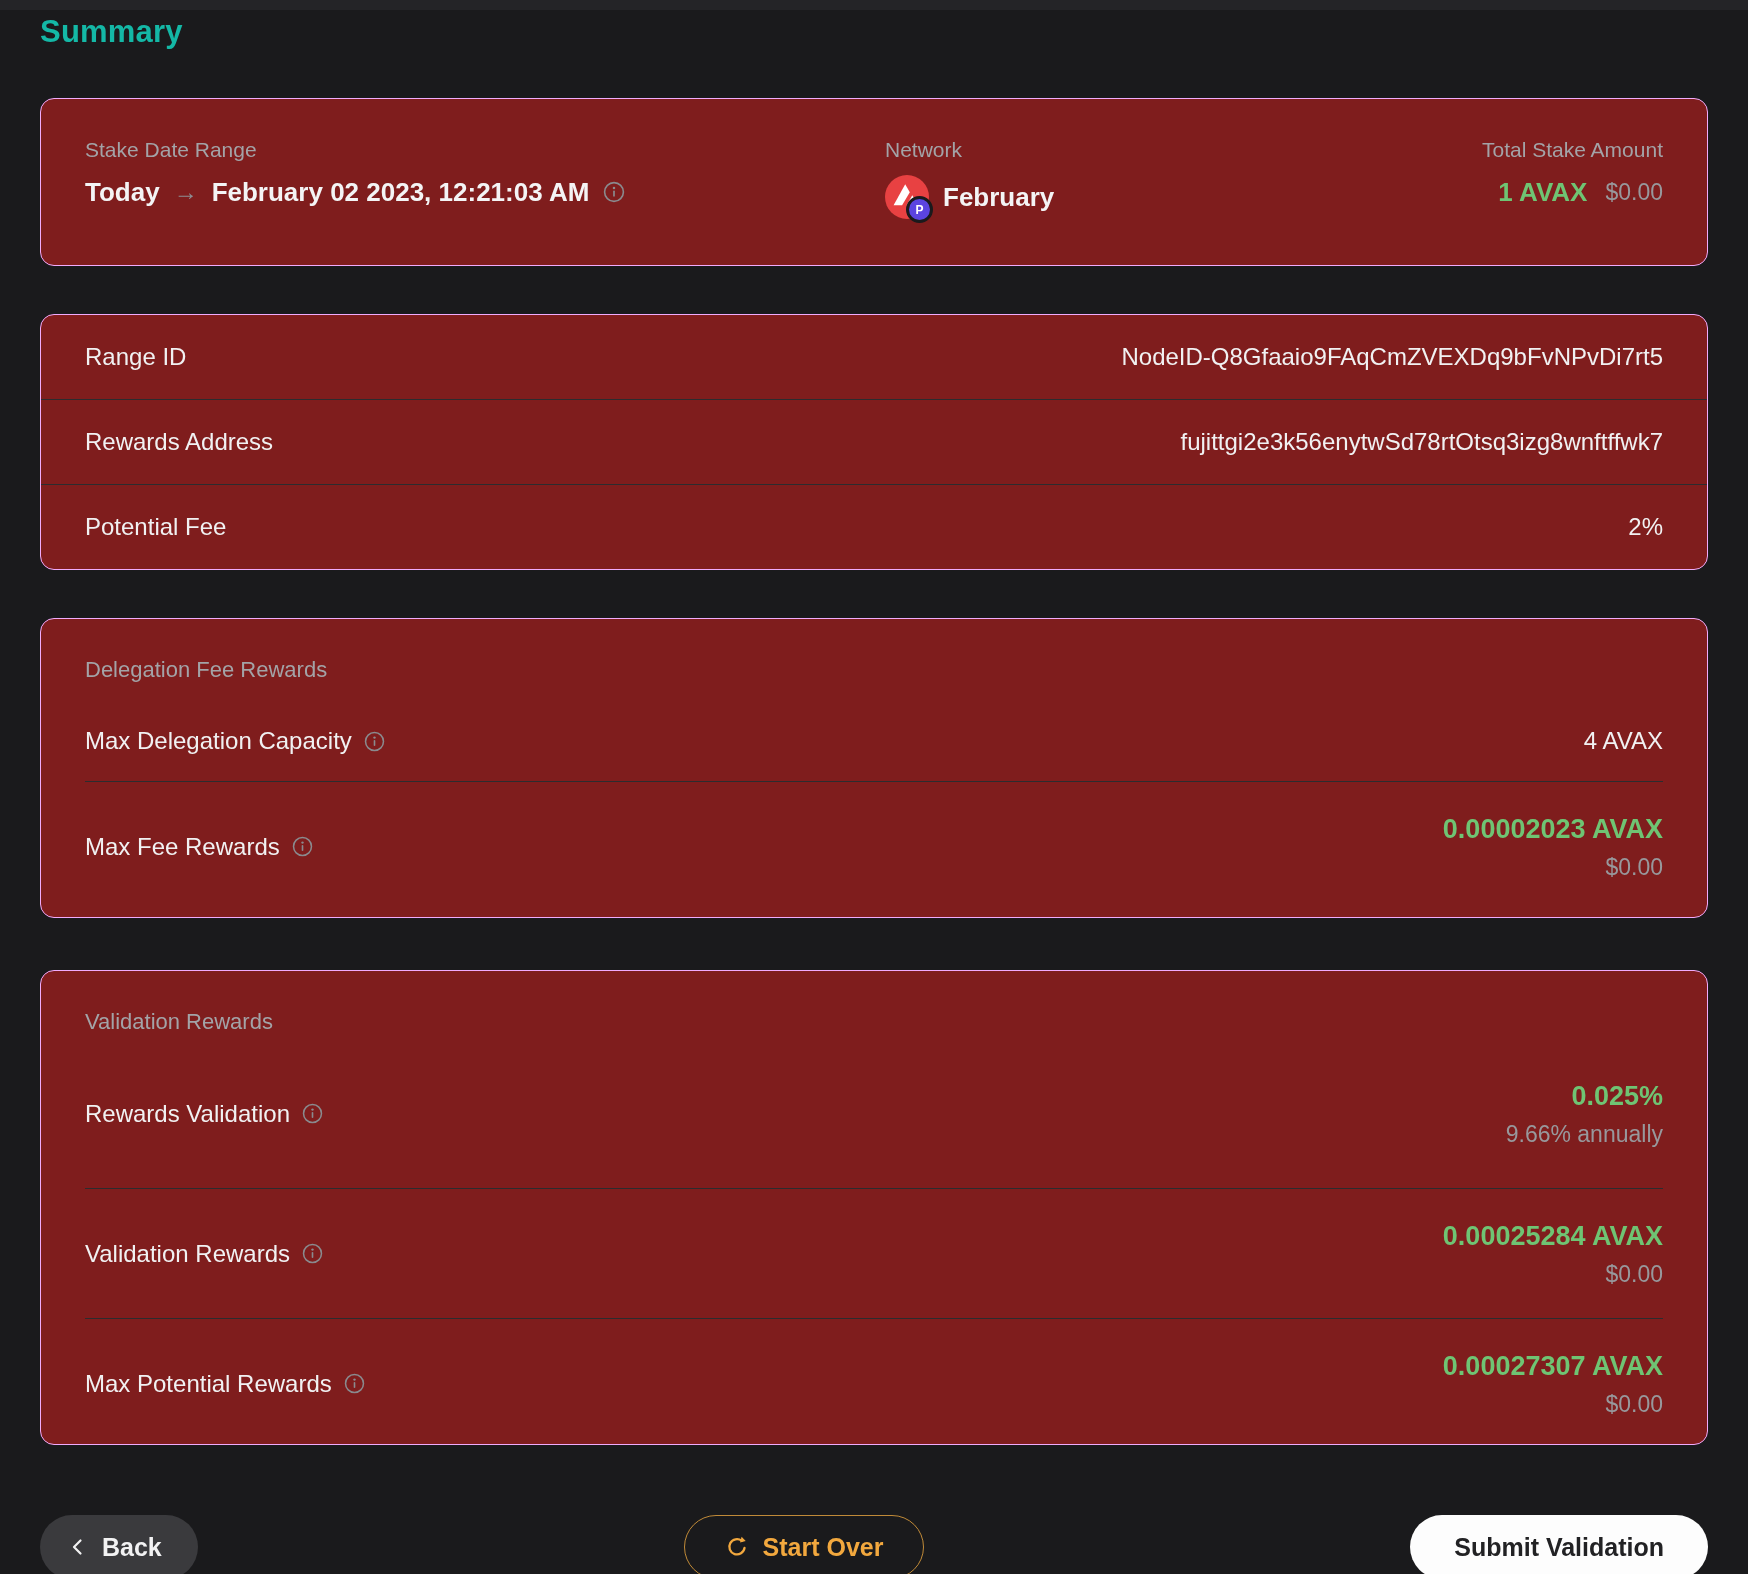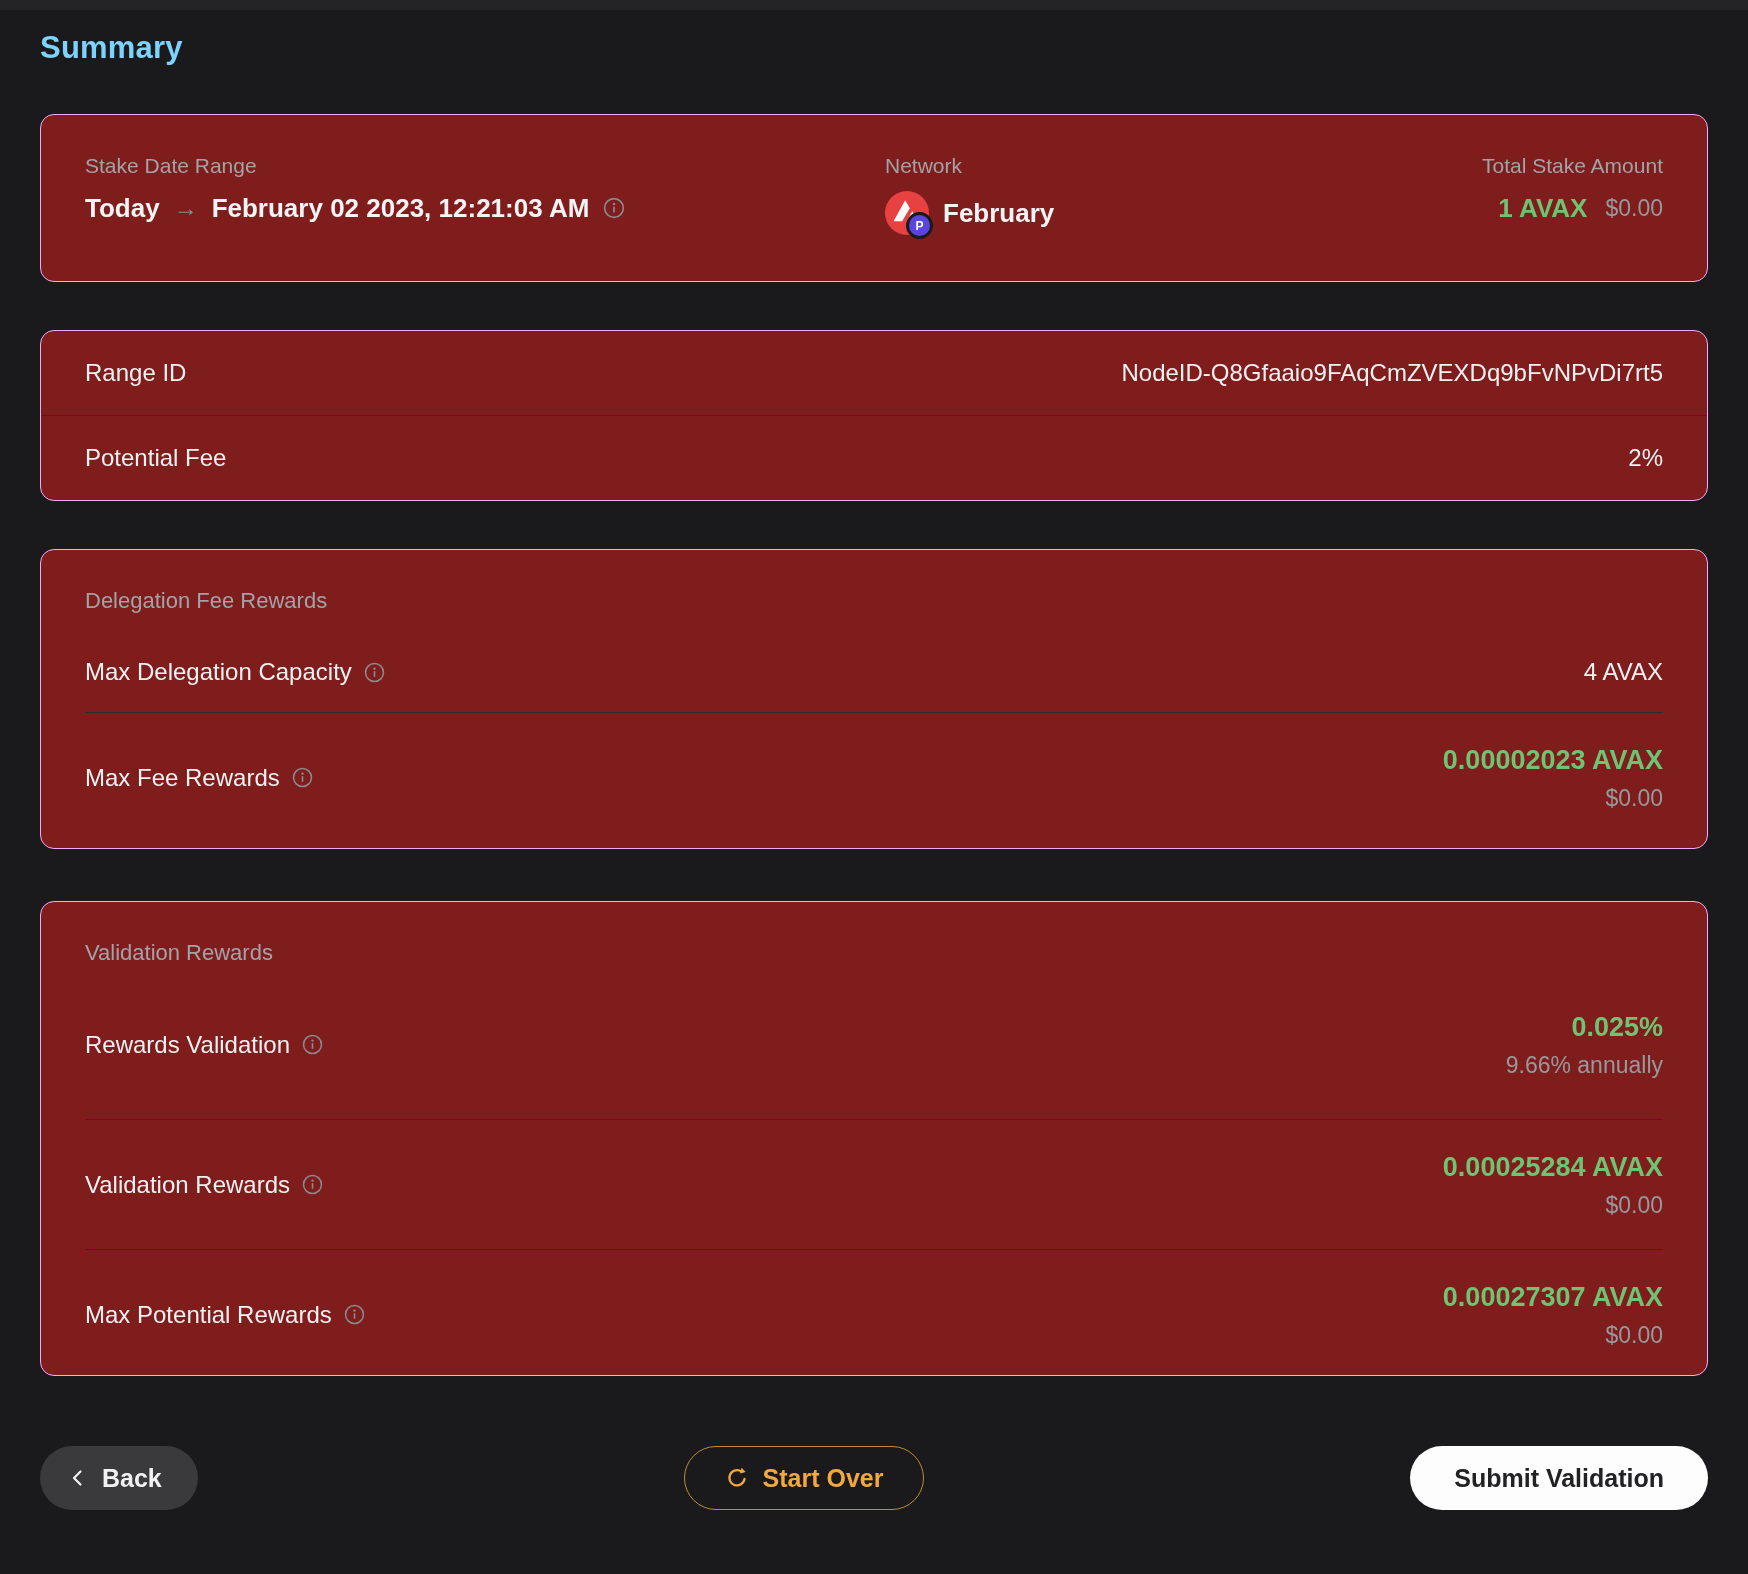--- a/index.html
+++ b/index.html
@@ -7,22 +7,22 @@
     width:1748px;height:1574px;
     background:#1a1a1c;
     font-family:"Liberation Sans","DejaVu Sans",sans-serif;
     color:#f4f4f5;
     overflow:hidden;
     -webkit-font-smoothing:antialiased;
   }
   .top-strip{height:10px;background:#242427;}
   .page{padding:0 40px;}
   .page-title{
-    margin:16px 0 0 0;
-    font-size:31px;line-height:44px;font-weight:700;color:#7dd3fc;
+    margin:0 0 0 0;
+    font-size:31px;line-height:44px;font-weight:700;color:#14b8a6;
     letter-spacing:.2px;
   }
   .card{
     border:1px solid #f0abfc;
     border-radius:14px;
     background:#7f1d1d;
   }
   
   .card-overview{
     margin-top:44px;
@@ -146,20 +146,24 @@
         <span class="green">1 AVAX</span>
         <span class="usd-inline">$0.00</span>
       </div>
     </div>
   </div>
 
   <div class="card card-table">
     <div class="trow">
       <div class="trow-label">Range ID</div>
       <div class="trow-value">NodeID-Q8Gfaaio9FAqCmZVEXDq9bFvNPvDi7rt5</div>
+    </div>
+    <div class="trow">
+      <div class="trow-label">Rewards Address</div>
+      <div class="trow-value">fujittgi2e3k56enytwSd78rtOtsq3izg8wnftffwk7</div>
     </div>
     <div class="trow">
       <div class="trow-label">Potential Fee</div>
       <div class="trow-value">2%</div>
     </div>
   </div>
 
   <div class="card card-rewards">
     <div class="section-head">Delegation Fee Rewards</div>
 

